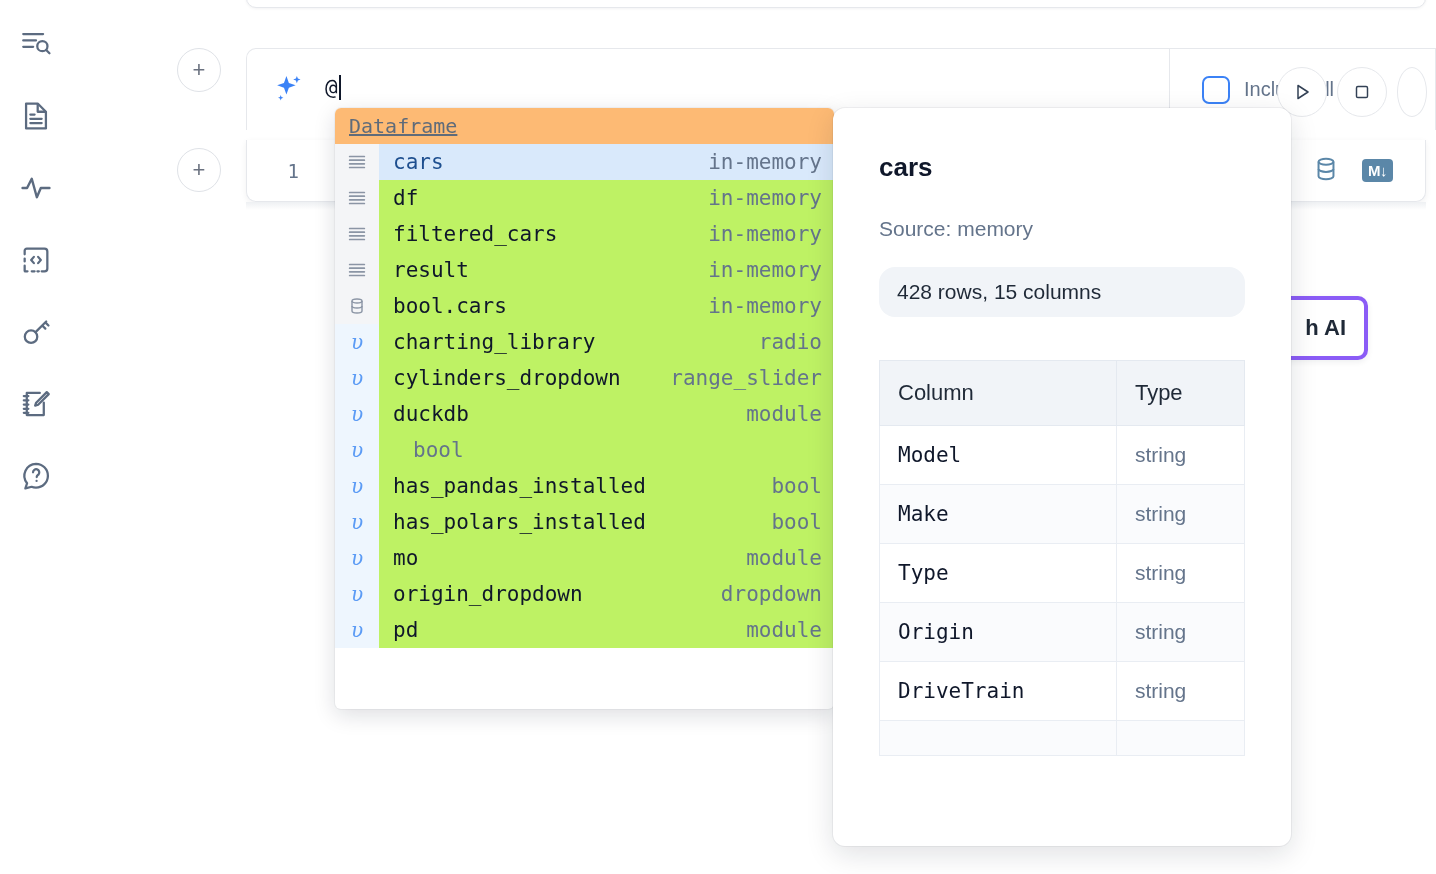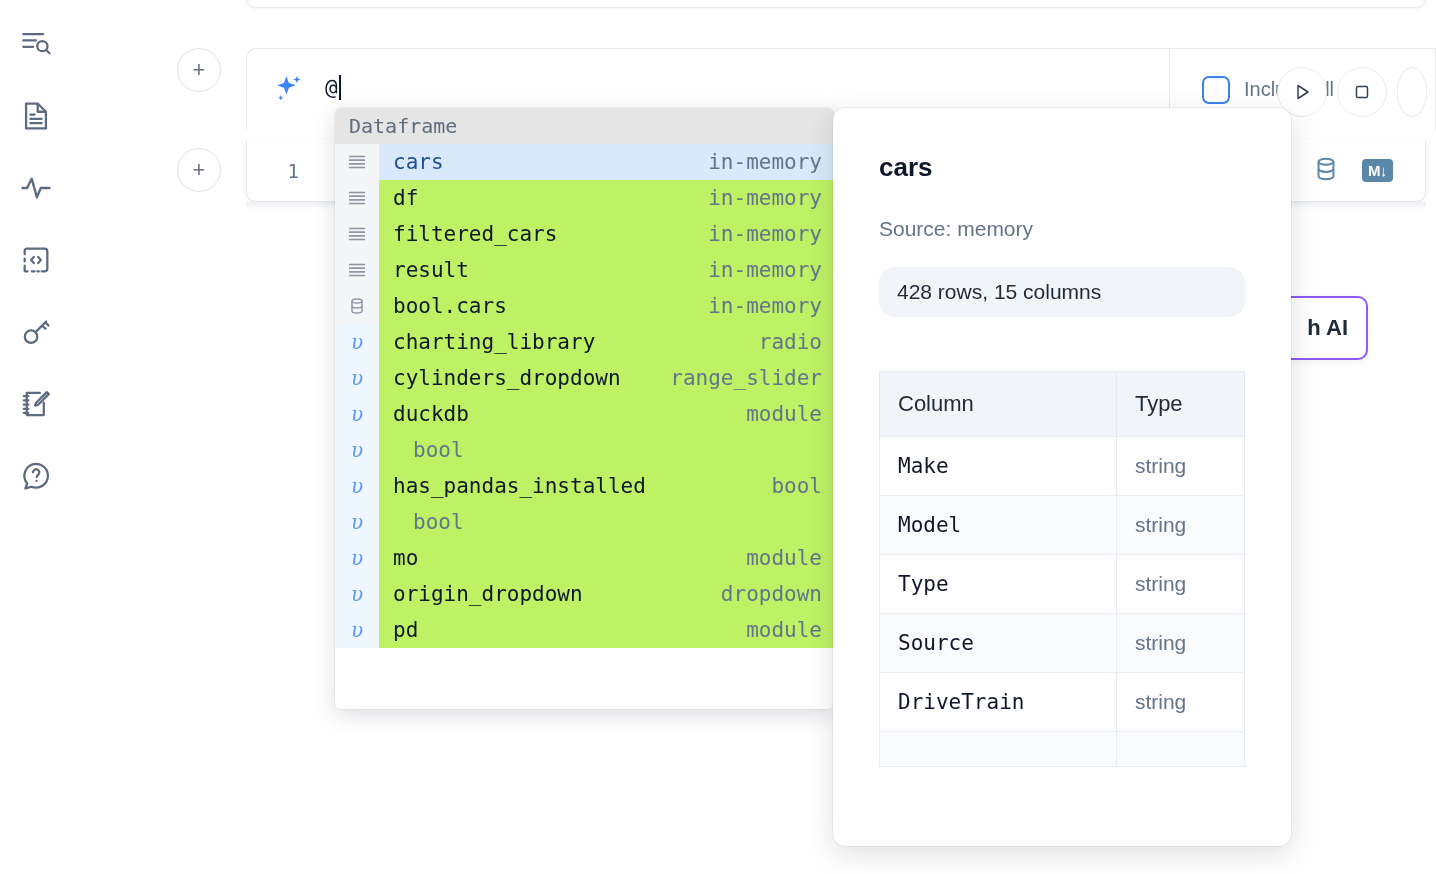--- a/index.html
+++ b/index.html
@@ -112,40 +112,40 @@
   }
   .cell-shadow-strip {
     position:absolute; left:246px; top:202px; width:1180px; height:8px;
     background: linear-gradient(#eef0f3, #ffffff);
   }
 
   
   .with-ai-btn {
     position:absolute; left: 1240px; top: 296px;
     width: 128px; height: 64px;
-    background:#fff; border:2px solid #8b5cf6; border-radius: 10px;
+    background:#fff; border:4px solid #8b5cf6; border-radius: 10px;
     box-shadow: 0 2px 6px rgba(16,24,40,.07);
     display:flex; align-items:center; justify-content:flex-end;
     padding-right: 18px;
     font-size: 22px; font-weight: bold; color:#1f2937;
   }
 
   
   .ac {
     position:absolute; left: 335px; top: 108px;
     width: 499px; height: 601px;
     background:#ffffff;
     border-radius: 6px;
     box-shadow: 0 6px 22px rgba(16,24,40,.14), 0 0 0 1px rgba(16,24,40,.04);
     overflow:hidden;
     font-family:"DejaVu Sans Mono", monospace;
   }
   .ac-section {
-    background:#e5e5e5; color:#5f6b7a;
-    font-size: 20px; padding: 6px 0 6px 14px; line-height: 24px;
+    background:#fdba74; color:#5f6b7a;
+    font-size: 20px; padding: 6px 0 6px 14px; line-height: 24px; text-decoration: underline;
   }
   .ac-row {
     display:flex; align-items:center; height: 36px;
     font-size: 21px; color:#0f172a; cursor:pointer;
   }
   .ac-row .ic {
     width: 44px; flex:0 0 44px;
     display:flex; align-items:center; justify-content:center;
     color:#8b95a5; background:#f4f5f7; height: 36px;
   }
@@ -167,21 +167,21 @@
     background:#ffffff; border-radius: 12px;
     box-shadow: 0 8px 28px rgba(16,24,40,.13), 0 0 0 1px rgba(16,24,40,.05);
     padding: 44px 46px 0 46px; overflow:hidden;
   }
   .doc-title { font-size: 26px; font-weight: bold; color:#0f172a; }
   .doc-source { font-size: 21px; color:#64748b; margin-top: 34px; }
   .doc-stats {
     margin-top: 26px; background:#f1f4f8; border-radius: 16px;
     padding: 13px 18px; font-size: 21px; color:#1f2937;
   }
-  .doc-table { margin-top: 54px; width: 100%; border-collapse: collapse; }
+  .doc-table { margin-top: 43px; width: 100%; border-collapse: collapse; }
   .doc-table th {
     background:#f1f4f8; color:#1f2937; font-weight: normal;
     font-size: 22px; text-align:left; padding: 19px 18px;
     border: 1px solid #e4e9f0;
   }
   .doc-table td {
     border: 1px solid #e9edf3; padding: 17px 18px; font-size: 21px;
   }
   .doc-table td.col { font-family:"DejaVu Sans Mono", monospace; color:#0f172a; }
   .doc-table td.typ { color:#64748b; }
@@ -399,20 +399,21 @@
         <span class="body">
           <span class="name">has_pandas_installed</span>
           <span class="meta">bool</span>
         </span>
       </div>
       <div class="ac-row var ">
         <span class="ic">
           <span>υ</span>
         </span>
         <span class="body">
+          <span class="name">has_polars_installed</span>
           <span class="meta">bool</span>
         </span>
       </div>
       <div class="ac-row var ">
         <span class="ic">
           <span>υ</span>
         </span>
         <span class="body">
           <span class="name">mo</span>
           <span class="meta">module</span>
@@ -444,33 +445,33 @@
     <div class="doc-stats">428 rows, 15 columns</div>
     <table class="doc-table">
       <thead>
           <tr id="doc-head">
             <th>Column</th>
             <th>Type</th>
           </tr>
         </thead>
       <tbody id="doc-body">
           <tr>
+            <td class="col">Model</td>
+            <td class="typ">string</td>
+          </tr>
+          <tr>
             <td class="col">Make</td>
             <td class="typ">string</td>
           </tr>
           <tr>
-            <td class="col">Model</td>
-            <td class="typ">string</td>
-          </tr>
-          <tr>
             <td class="col">Type</td>
             <td class="typ">string</td>
           </tr>
           <tr>
-            <td class="col">Source</td>
+            <td class="col">Origin</td>
             <td class="typ">string</td>
           </tr>
           <tr>
             <td class="col">DriveTrain</td>
             <td class="typ">string</td>
           </tr>
           <tr>
             <td class="col"></td>
             <td class="typ"></td>
           </tr>

